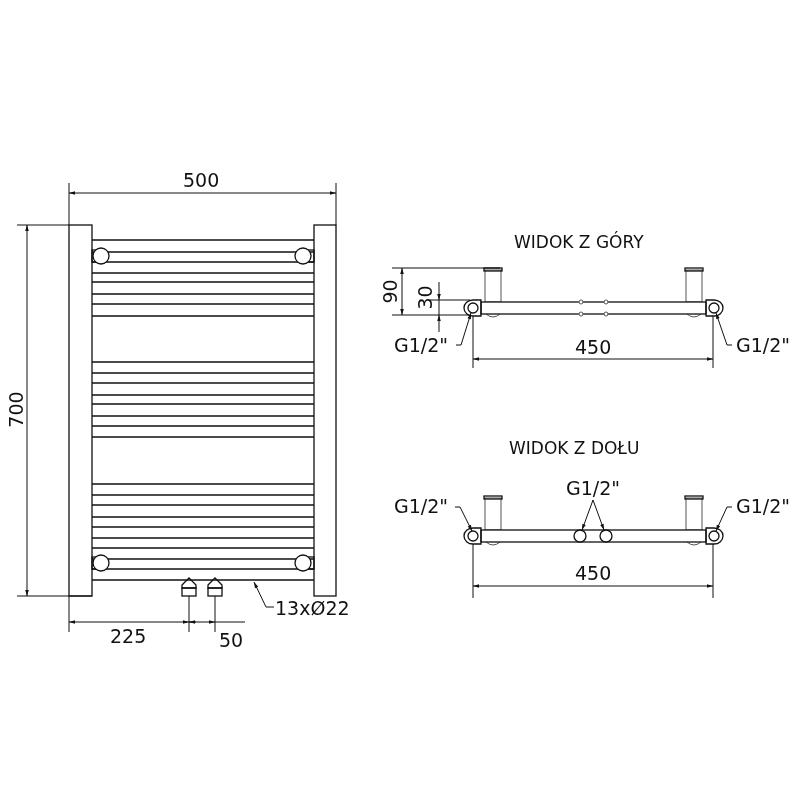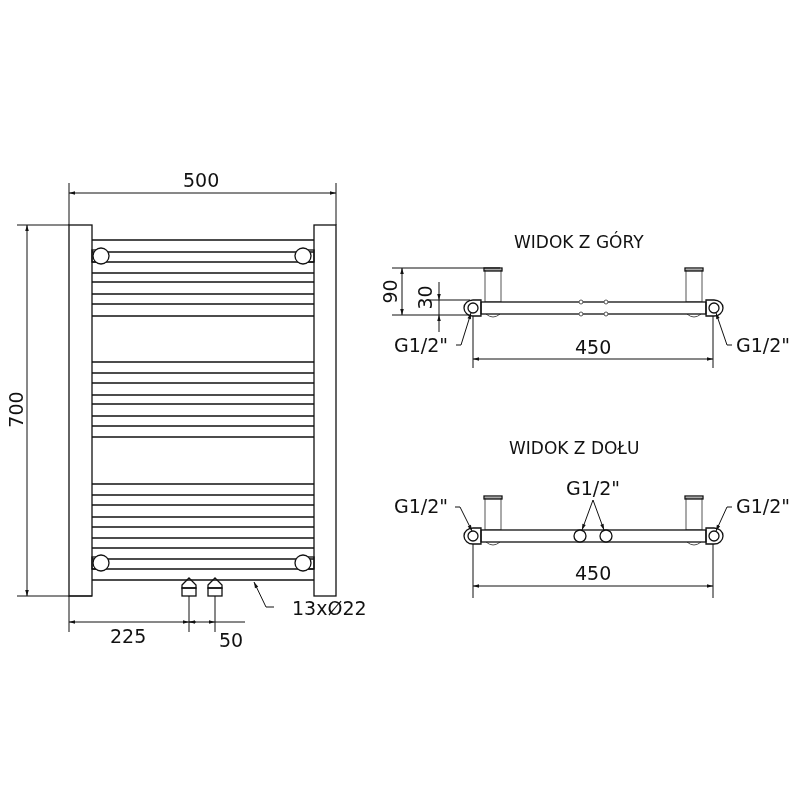--- a/index.html
+++ b/index.html
@@ -164,21 +164,21 @@
     <line class="thin" x1="473" y1="544" x2="473" y2="598"></line>
     <line class="thin" x1="713" y1="544" x2="713" y2="598"></line>
     <line class="thin" x1="473" y1="586" x2="713" y2="586" marker-start="url(#arr)" marker-end="url(#arr)"></line>
   </g>
 </svg>
 
 <span class="lbl dim" style="left:183px; top:171px;">500</span>
 <span class="lbl dim rot" style="left:-2px; top:400px;">700</span>
 <span class="lbl dim" style="left:110px; top:599px;margin-top:28px;">225</span>
 <span class="lbl dim" style="left:219px; top:599px;margin-top:32px;">50</span>
-<span class="lbl dim" style="left:292px; top:599px;">13xØ22</span>
+<span class="lbl dim" style="left:275px; top:599px;">13xØ22</span>
 
 <span class="lbl title" style="left:514px; top:234px;">WIDOK Z GÓRY</span>
 <span class="lbl dim rot" style="left:378px; top:282px;">90</span>
 <span class="lbl dim rot" style="left:413px; top:288px;">30</span>
 <span class="lbl dim" style="left:394px; top:336px;">G1/2"</span>
 <span class="lbl dim" style="left:736px; top:336px;">G1/2"</span>
 <span class="lbl dim" style="left:575px; top:338px;">450</span>
 
 <span class="lbl title" style="left:509px; top:440px;">WIDOK Z DOŁU</span>
 <span class="lbl dim" style="left:394px; top:497px;">G1/2"</span>

